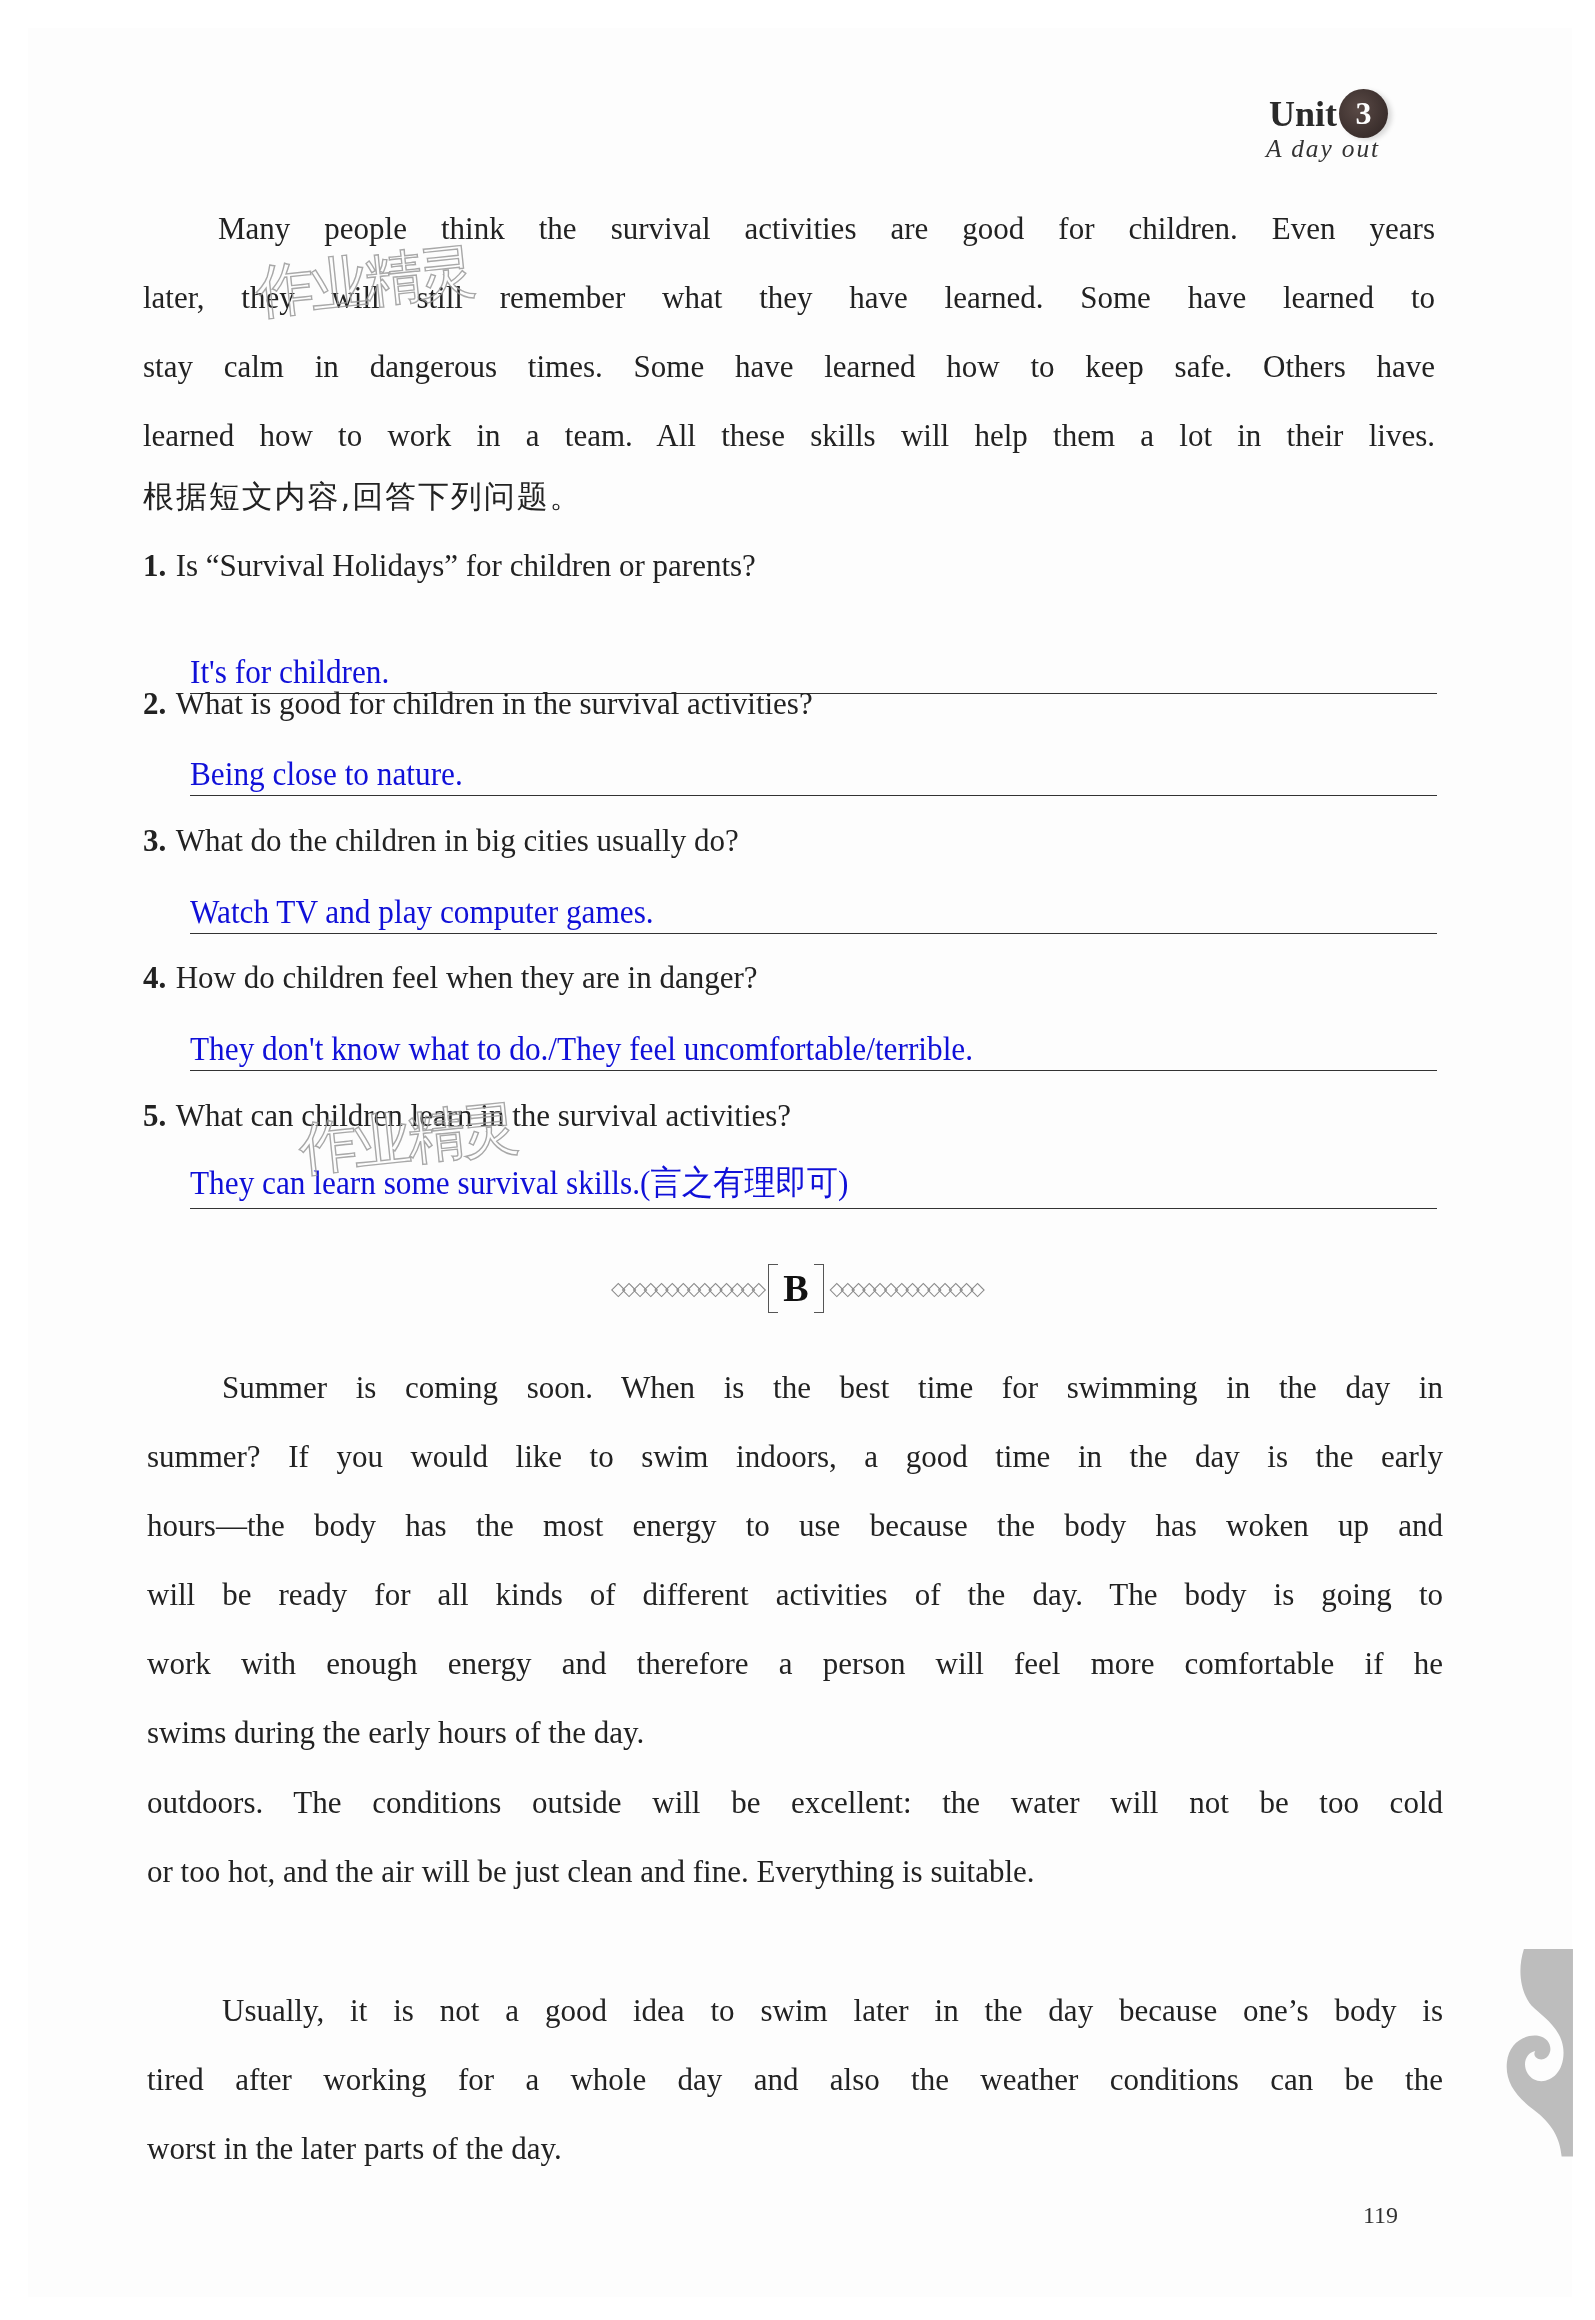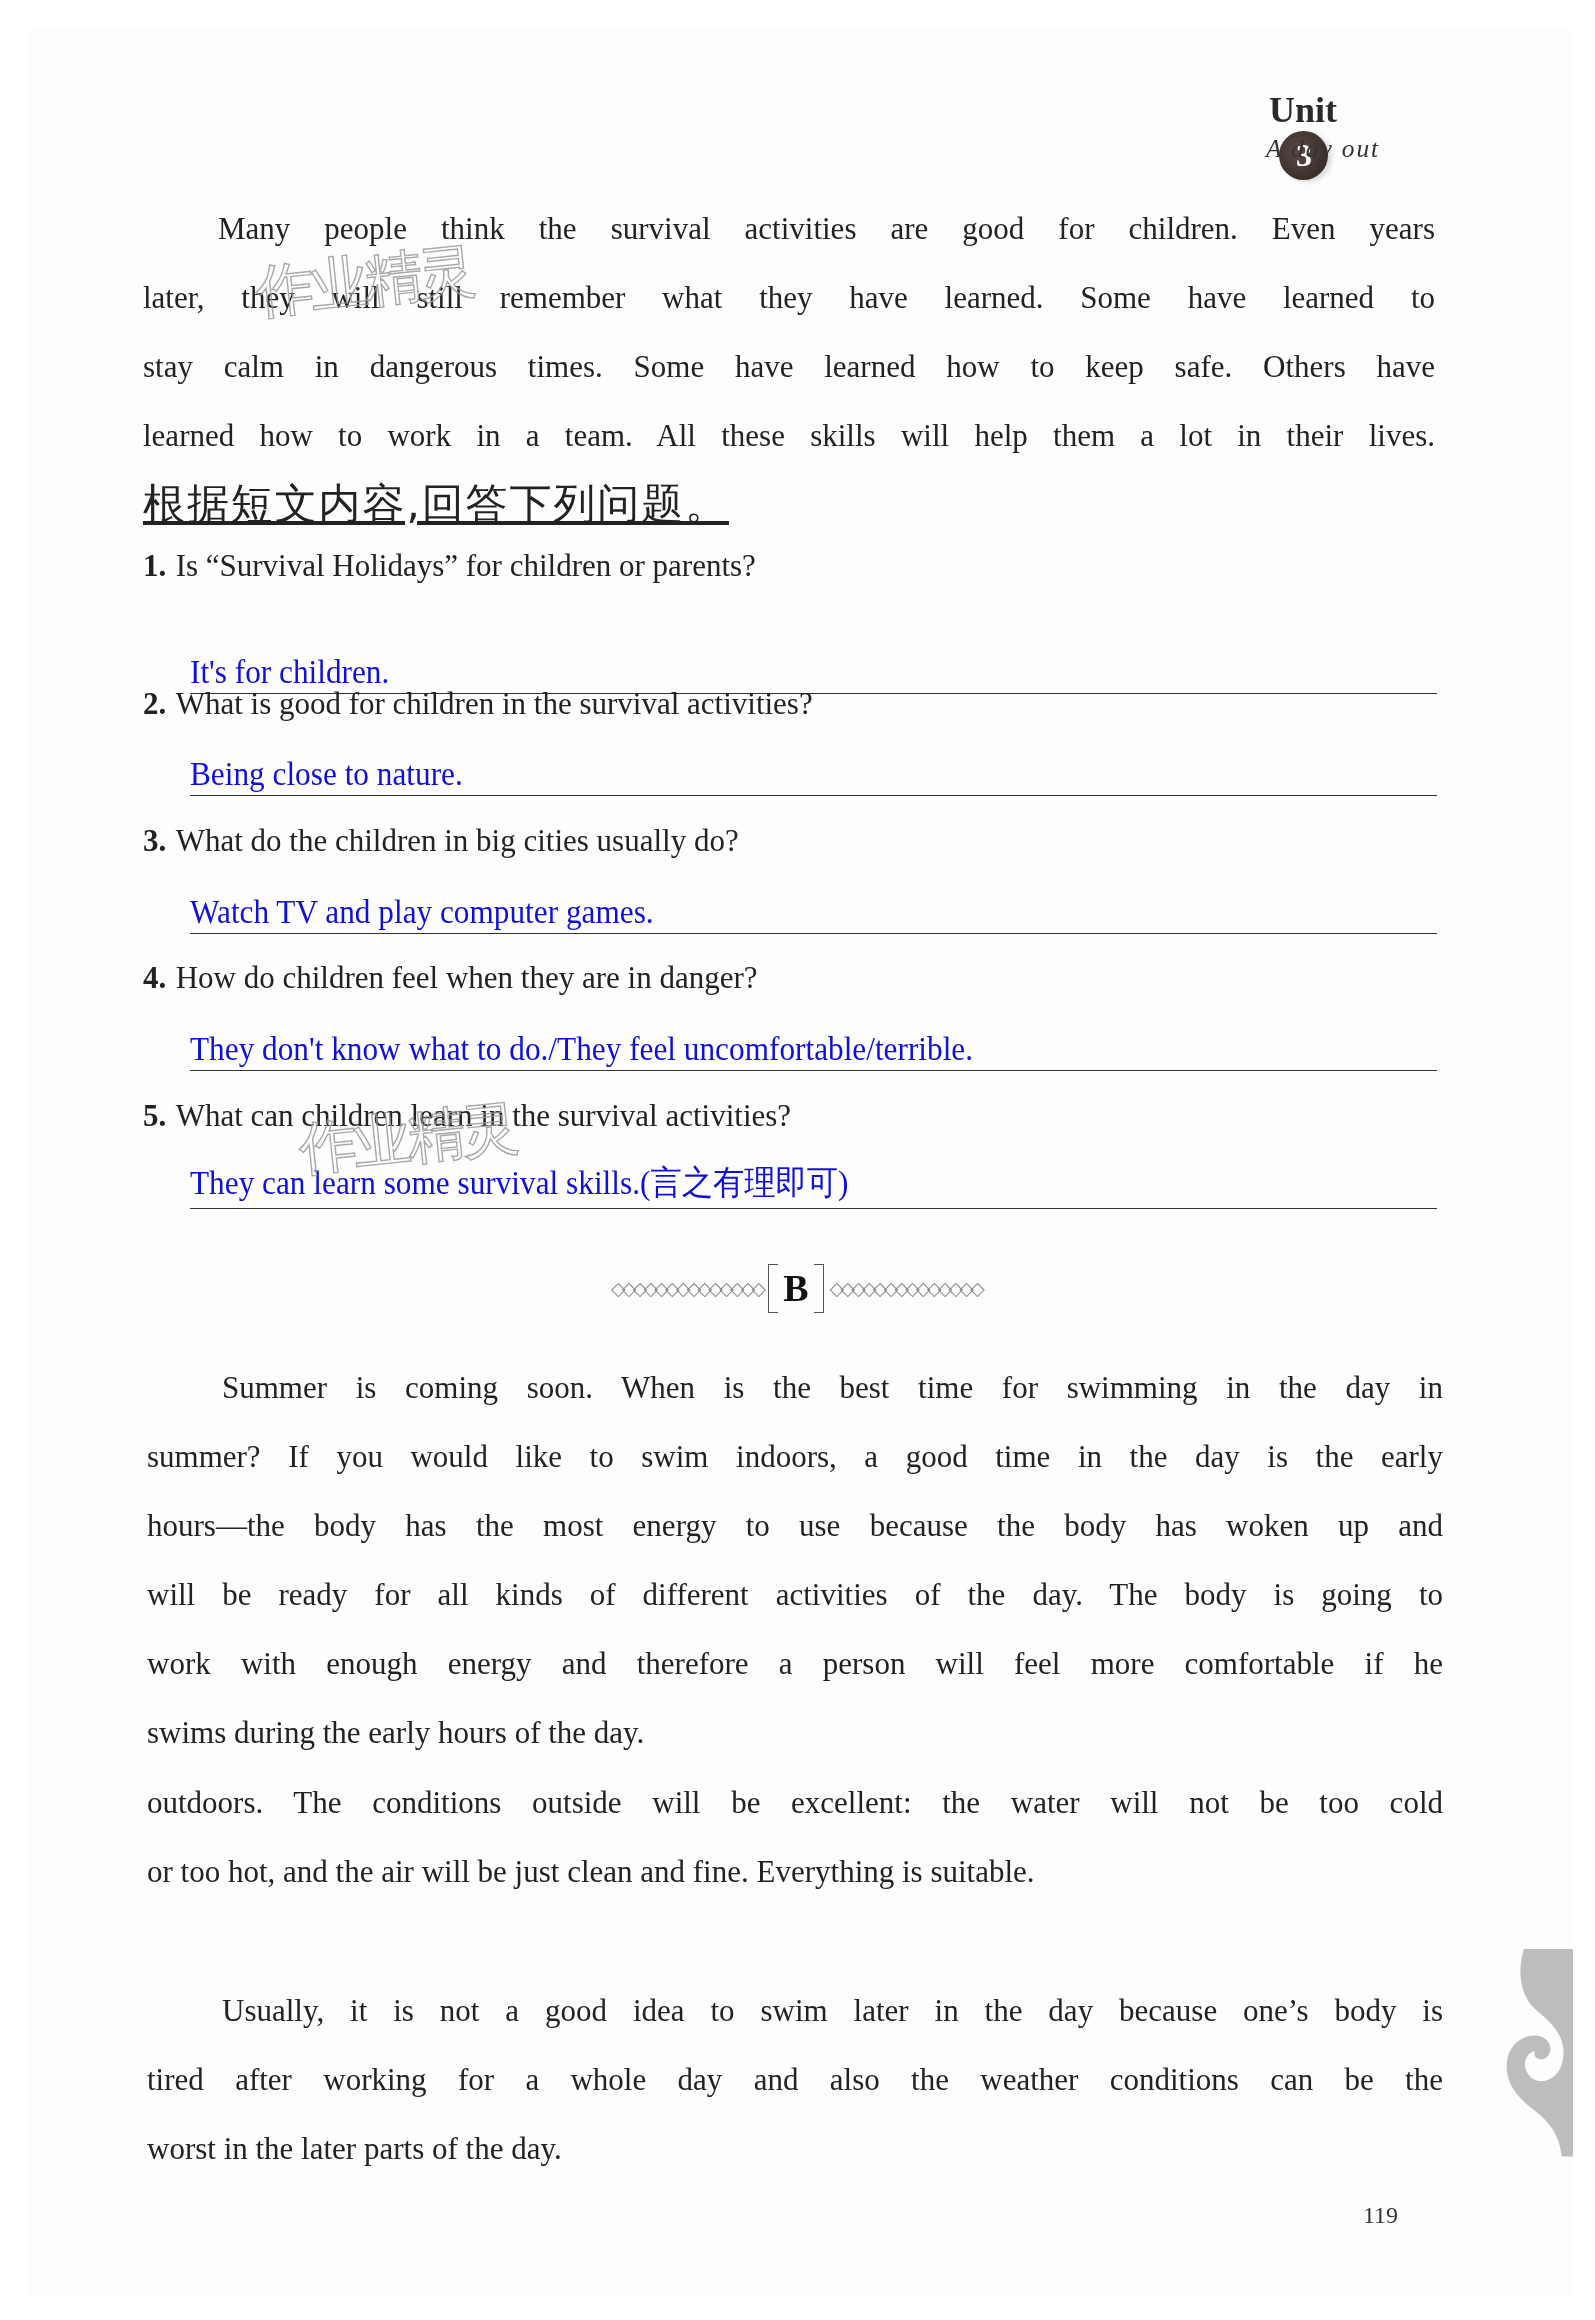--- a/index.html
+++ b/index.html
@@ -5,43 +5,43 @@
   html, body { margin: 0; padding: 0; background: #ffffff; }
   body { width: 1595px; height: 2320px; position: relative; overflow: hidden; }
   .page {
     position: absolute; left: 28px; top: 28px; width: 1544px; height: 2269px;
     background: #fdfdfd;
   }
   .serif { font-family: "Liberation Serif", "DejaVu Serif", serif; color: #222; }
   .header-unit {
     position: absolute; left: 1269px; top: 89px;
     font-family: "Liberation Serif", serif; font-weight: bold; font-size: 36px; color: #2a2a2a;
-    display: flex; align-items: center; flex-direction: column;
+    display: flex; align-items: center;
   }
   .unit-circle {
     display: inline-flex; width: 49px; height: 49px; border-radius: 50%;
     background: radial-gradient(circle at 40% 40%, #5a4a46 0%, #3a2e2c 70%, #2a2120 100%);
     color: #fff; align-items: center; justify-content: center; font-size: 32px;
     margin-left: 1.9px; box-shadow: 3.8px 1.9px 5.6px rgba(0,0,0,0.15);
   }
   .header-sub {
     position: absolute; left: 1266px; top: 134px;
     font-family: "Liberation Serif", serif; font-style: italic; font-size: 25.4px; color: #333;
     letter-spacing: 1.9px;
   }
   .para {
     position: absolute; left: 143px; width: 1292px;
     font-size: 31px; line-height: 69px; text-align: justify; text-align-last: left;
   }
   .para .line { display: block; white-space: nowrap; text-align-last: justify; }
   .para .line.last { text-align-last: left; }
   .indent { padding-left: 75px; }
   .instr {
-    position: absolute; left: 143px; top: 476px; font-size: 42px;
-    font-family: "DejaVu Sans", sans-serif; color: #222; letter-spacing: 1.9px; text-decoration: underline;
+    position: absolute; left: 143px; top: 476px; font-size: 31px;
+    font-family: "DejaVu Sans", sans-serif; color: #222; letter-spacing: 1.9px;
   }
   .q {
     position: absolute; left: 143px; font-size: 31px; white-space: nowrap;
   }
   .q .num { font-weight: bold; font-family: "Liberation Serif", serif; margin-right: 9.4px; }
   .ans {
     position: absolute; left: 190px; width: 1247px; height: 55px;
     border-bottom: 1.9px solid #333;
   }
   .ans span {

